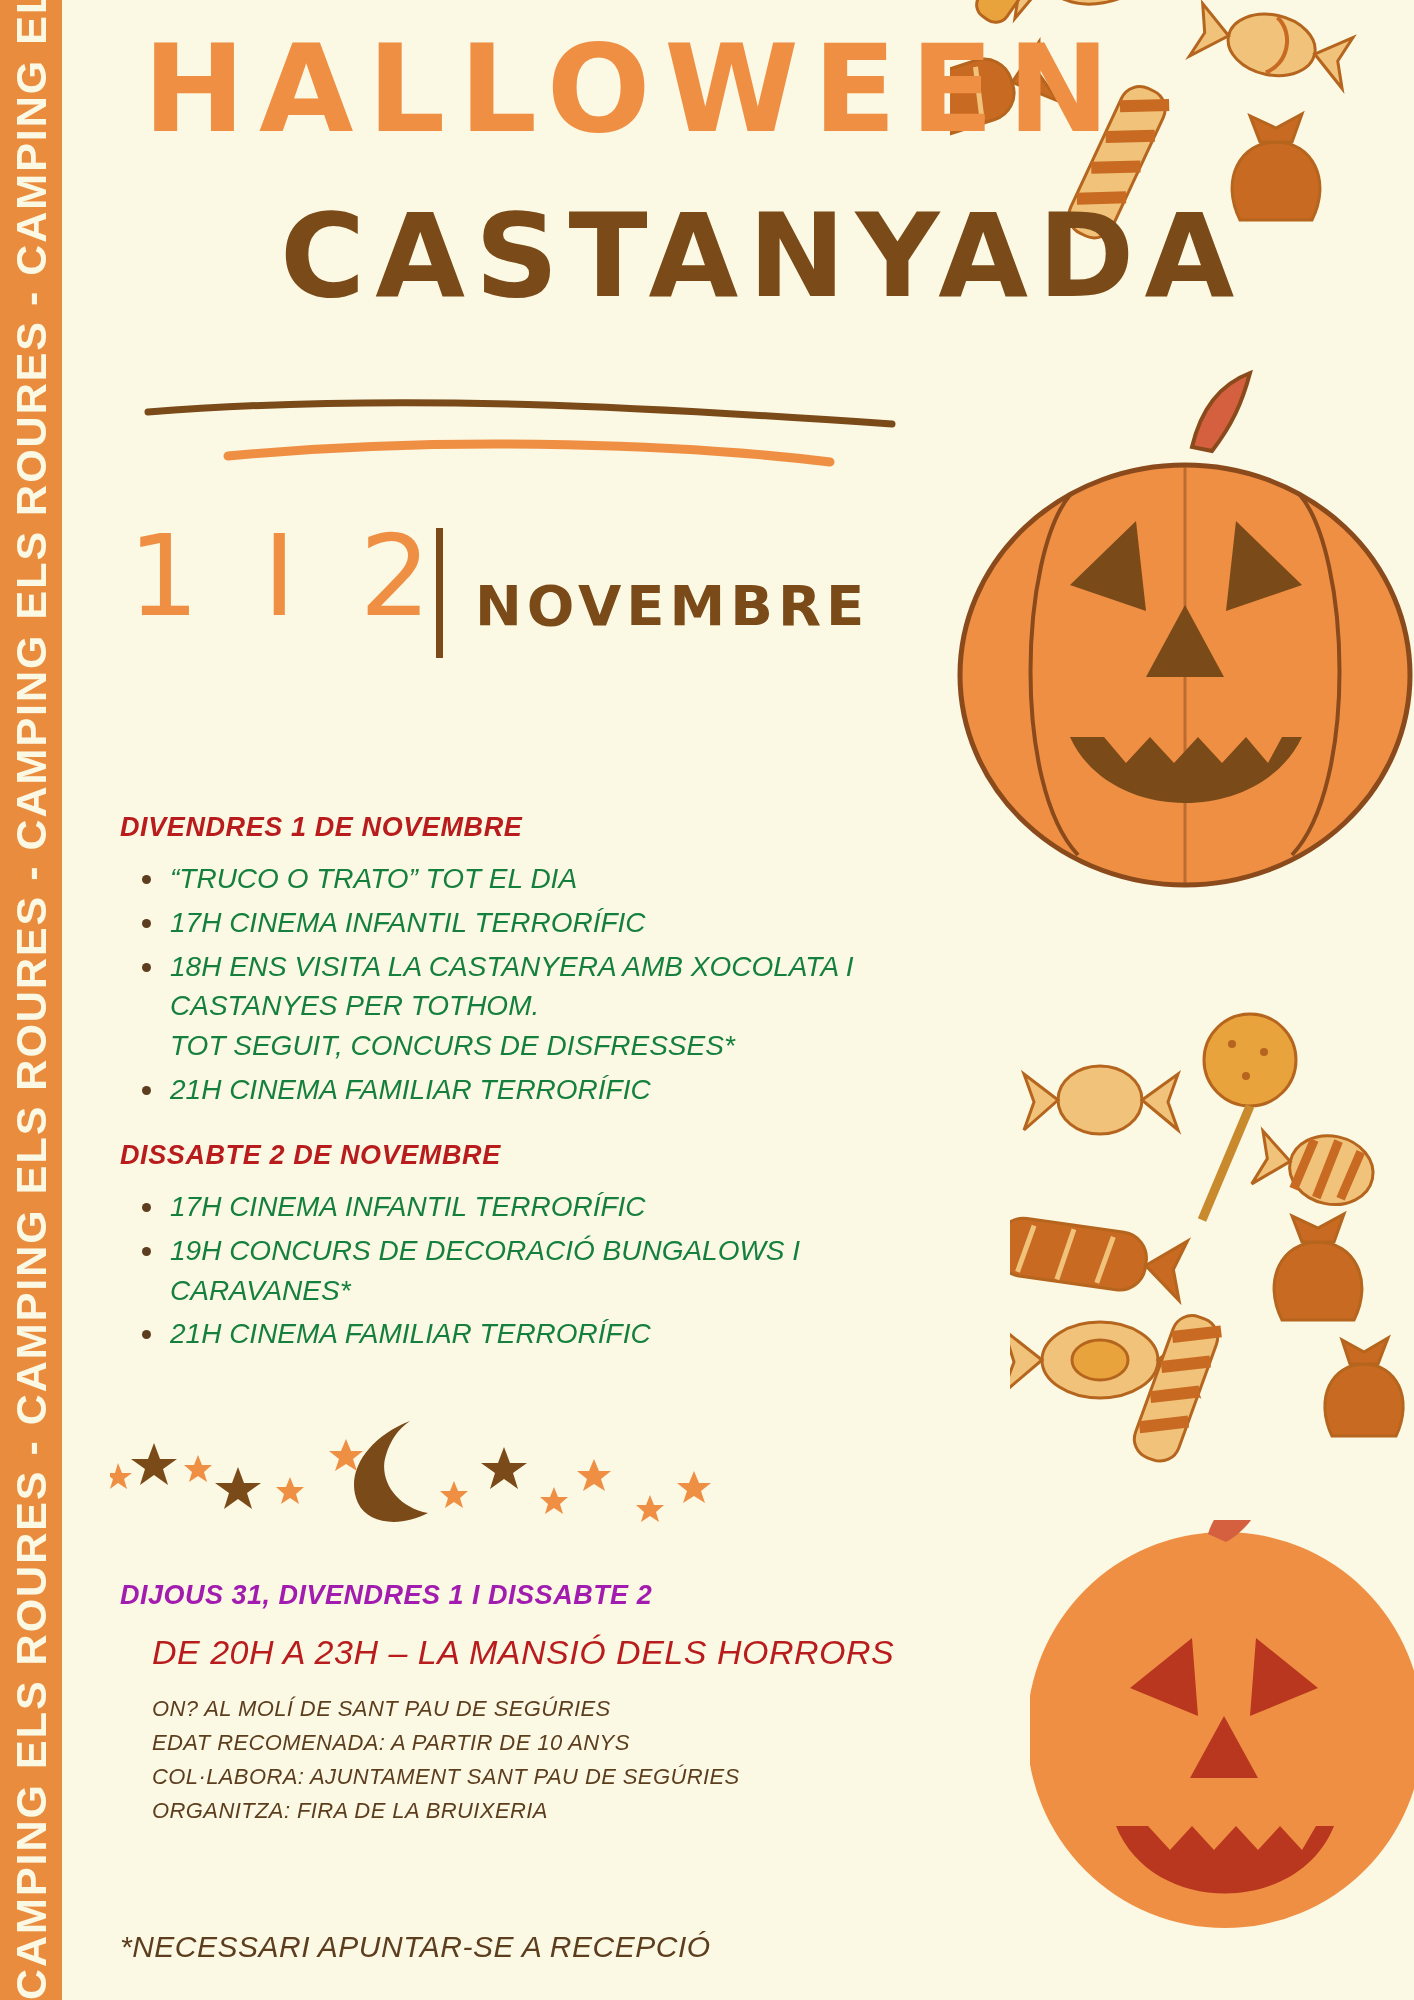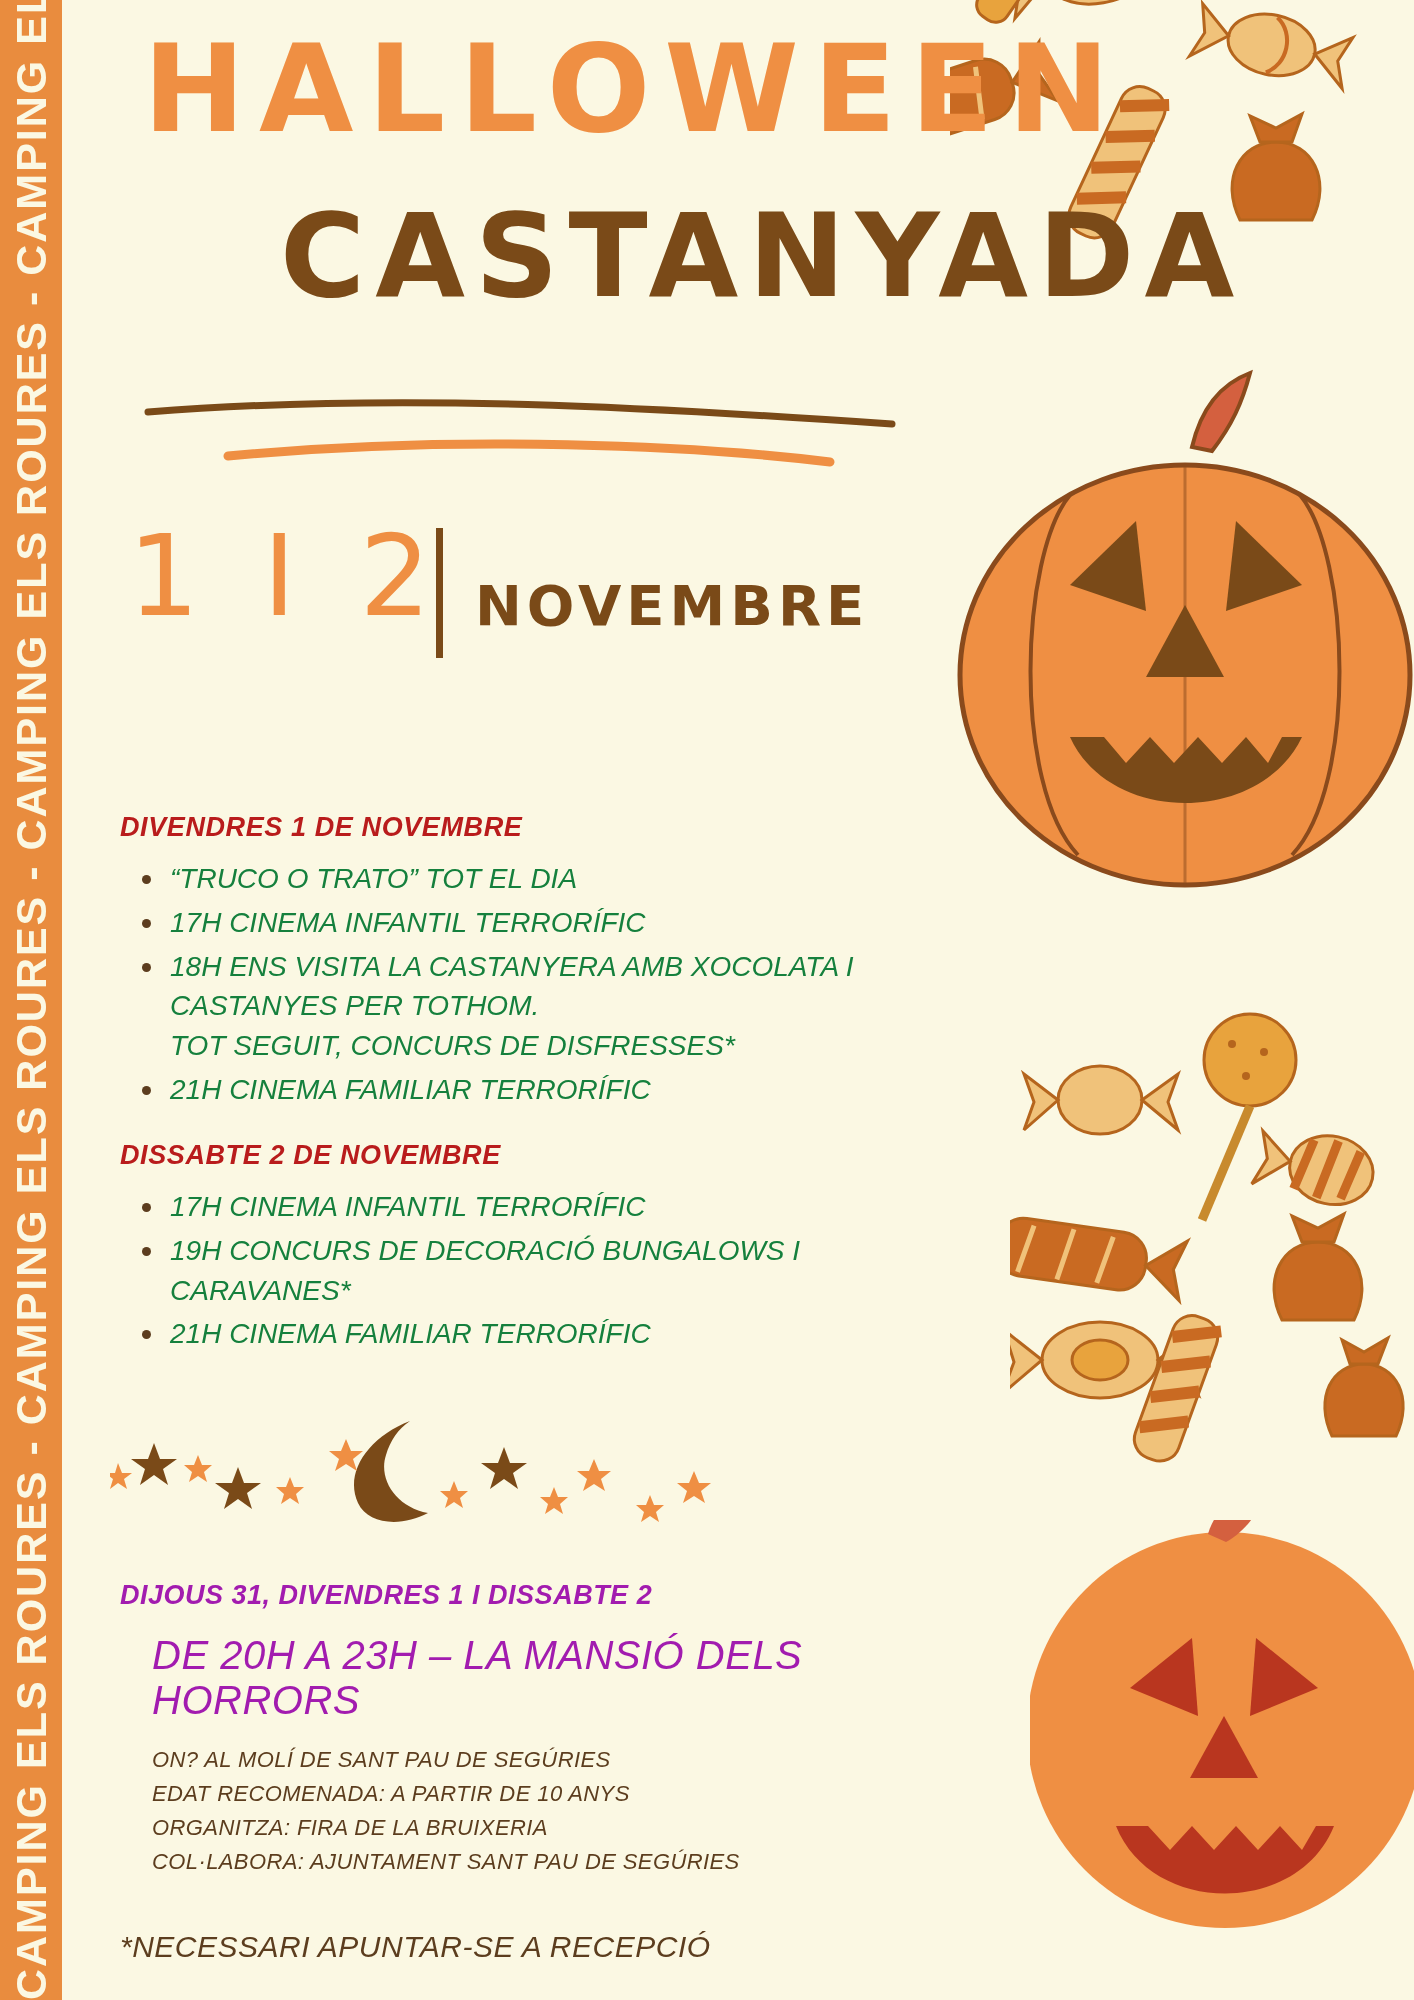--- a/index.html
+++ b/index.html
@@ -150,22 +150,22 @@
   .info-title {
     font-style: italic;
     font-weight: bold;
     font-size: 27px;
     letter-spacing: 0.5px;
     color: #a21caf;
     margin-bottom: 22px;
   }
   .info-head {
     font-style: italic;
-    font-size: 40px;
-    color: #a21caf;
+    font-size: 34px;
+    color: #b91c1c;
     letter-spacing: 0.5px;
     margin-left: 32px;
     margin-bottom: 20px;
   }
   .info-line {
     font-style: italic;
     font-size: 22px;
     color: #5c3d1e;
     letter-spacing: 0.4px;
     margin-left: 32px;
@@ -357,22 +357,22 @@
       <polygon points="540,80 544,90 554,90 546,97 549,107 540,101 531,107 534,97 526,90 536,90"></polygon>
       <polygon points="584,56 589,68 601,68 591,76 595,88 584,81 573,88 577,76 567,68 579,68"></polygon>
     </g>
   </svg>
 
   <div class="info-block">
     <div class="info-title">DIJOUS 31, DIVENDRES 1 I DISSABTE 2</div>
     <div class="info-head">DE 20H A 23H – LA MANSIÓ DELS HORRORS</div>
     <div class="info-line">ON? AL MOLÍ DE SANT PAU DE SEGÚRIES</div>
     <div class="info-line">EDAT RECOMENADA: A PARTIR DE 10 ANYS</div>
+    <div class="info-line">COL·LABORA: AJUNTAMENT SANT PAU DE SEGÚRIES</div>
     <div class="info-line">ORGANITZA: FIRA DE LA BRUIXERIA</div>
-    <div class="info-line">COL·LABORA: AJUNTAMENT SANT PAU DE SEGÚRIES</div>
   </div>
 
   <div class="footnote">*NECESSARI APUNTAR-SE A RECEPCIÓ</div>
 
   <svg class="art" id="pumpkin-bottom" viewBox="0 0 420 480">
     <g>
       <circle cx="195" cy="210" r="198" fill="#ef8f43"></circle>
       <path d="M100 168 L162 118 L168 196 Z" fill="#b9361f"></path>
       <path d="M288 168 L226 118 L220 196 Z" fill="#b9361f"></path>
       <path d="M194 196 L160 258 L228 258 Z" fill="#b9361f"></path>

